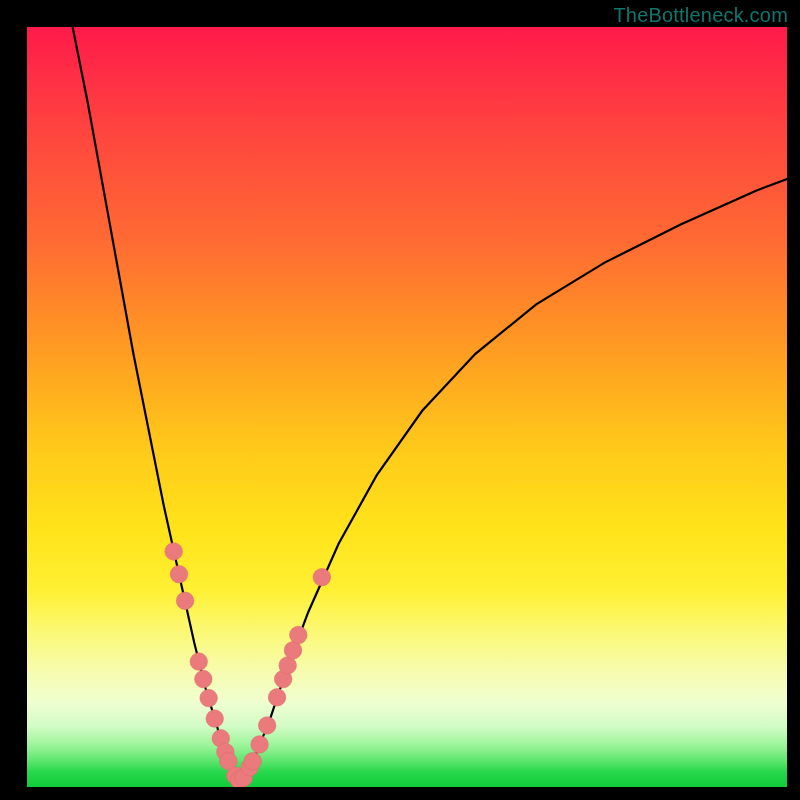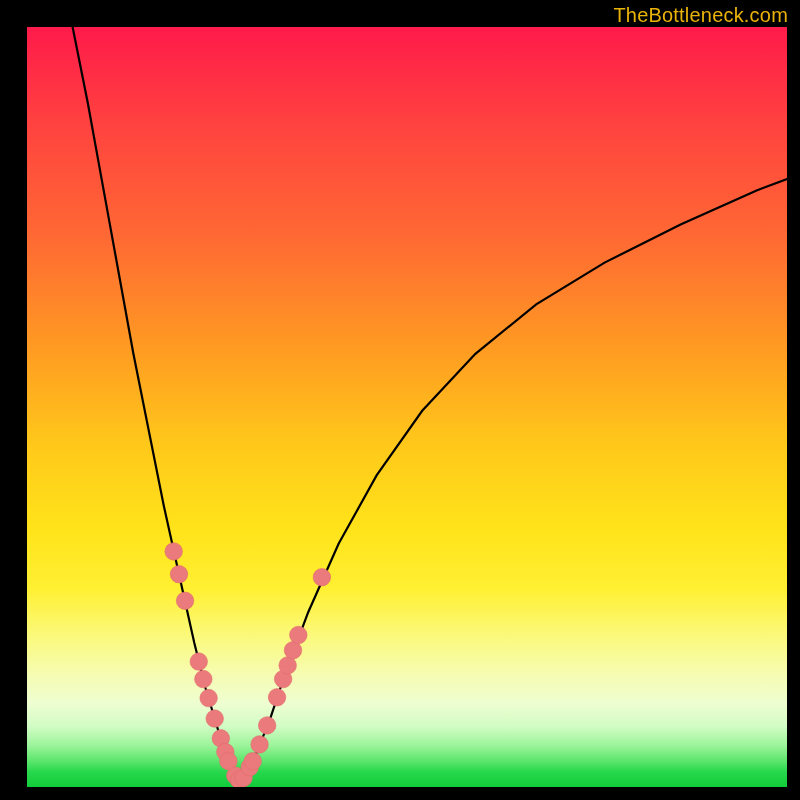--- a/index.html
+++ b/index.html
@@ -40,21 +40,21 @@
       #9cf49a 94.5%,
       #5fe66e 96.5%,
       #27d84c 98%,
       #11cc3a 100%
     );
   }
   .watermark {
     position: absolute;
     top: 4px;
     right: 12px;
-    color: #eab308;
+    color: #0f766e;
     font-size: 20px;
     font-weight: 400;
     letter-spacing: 0.2px;
     user-select: none;
   }
   svg.curves {
     position: absolute;
     left: 0;
     top: 0;
     width: 760px;

